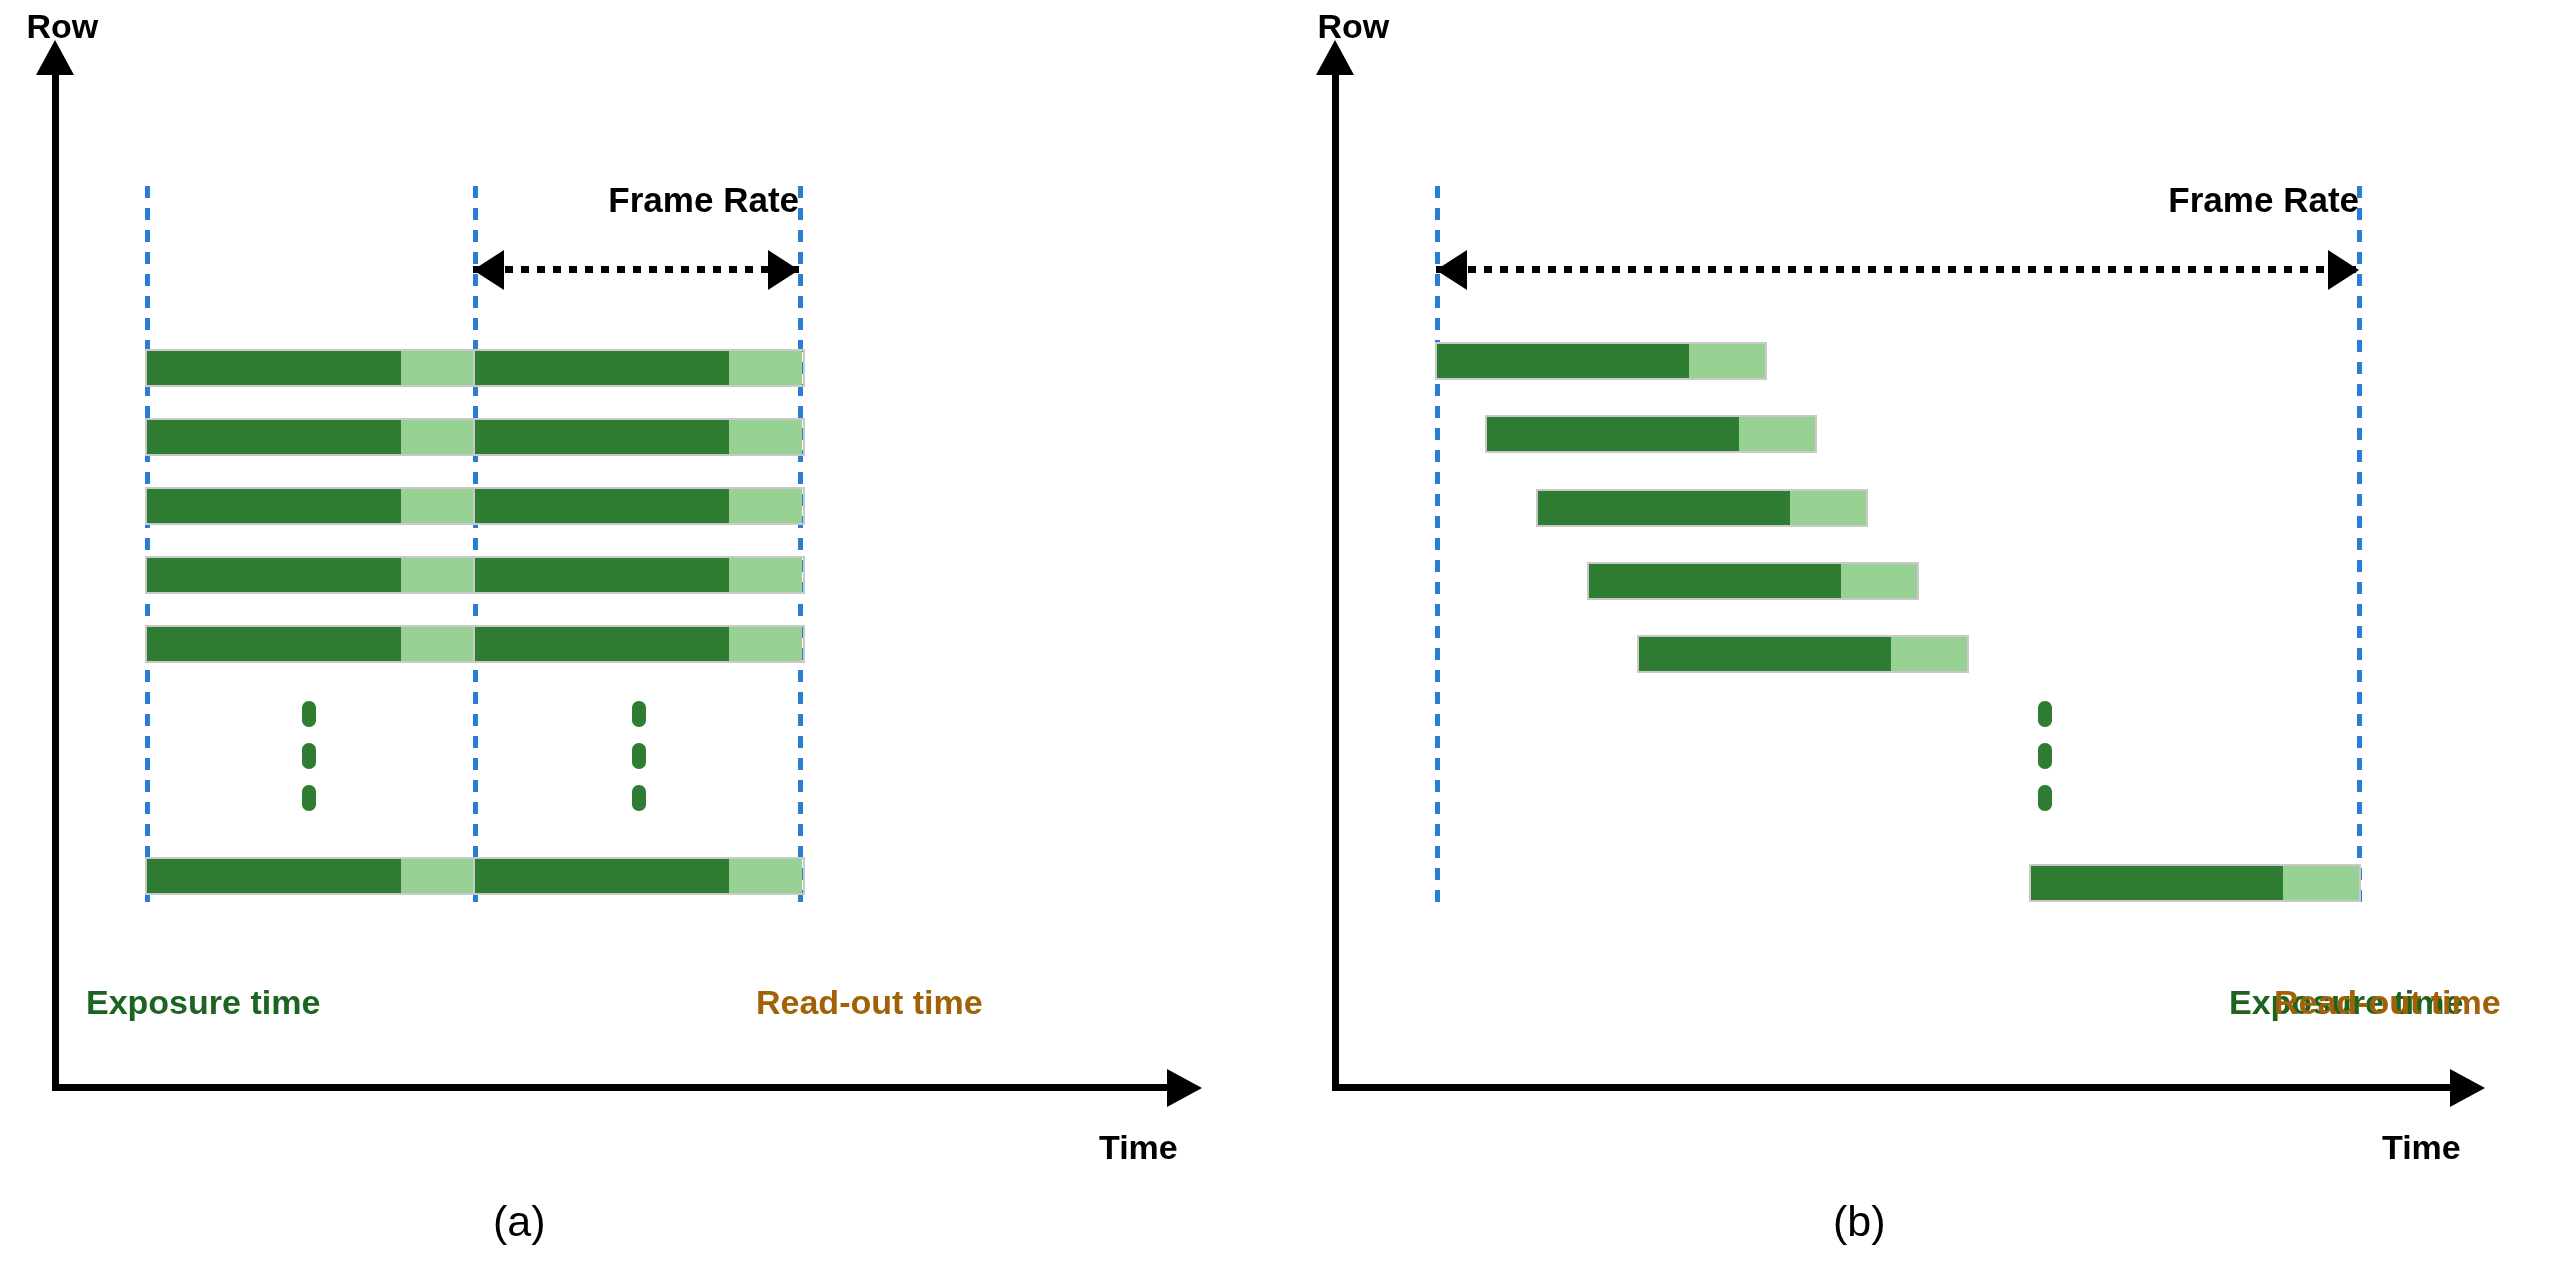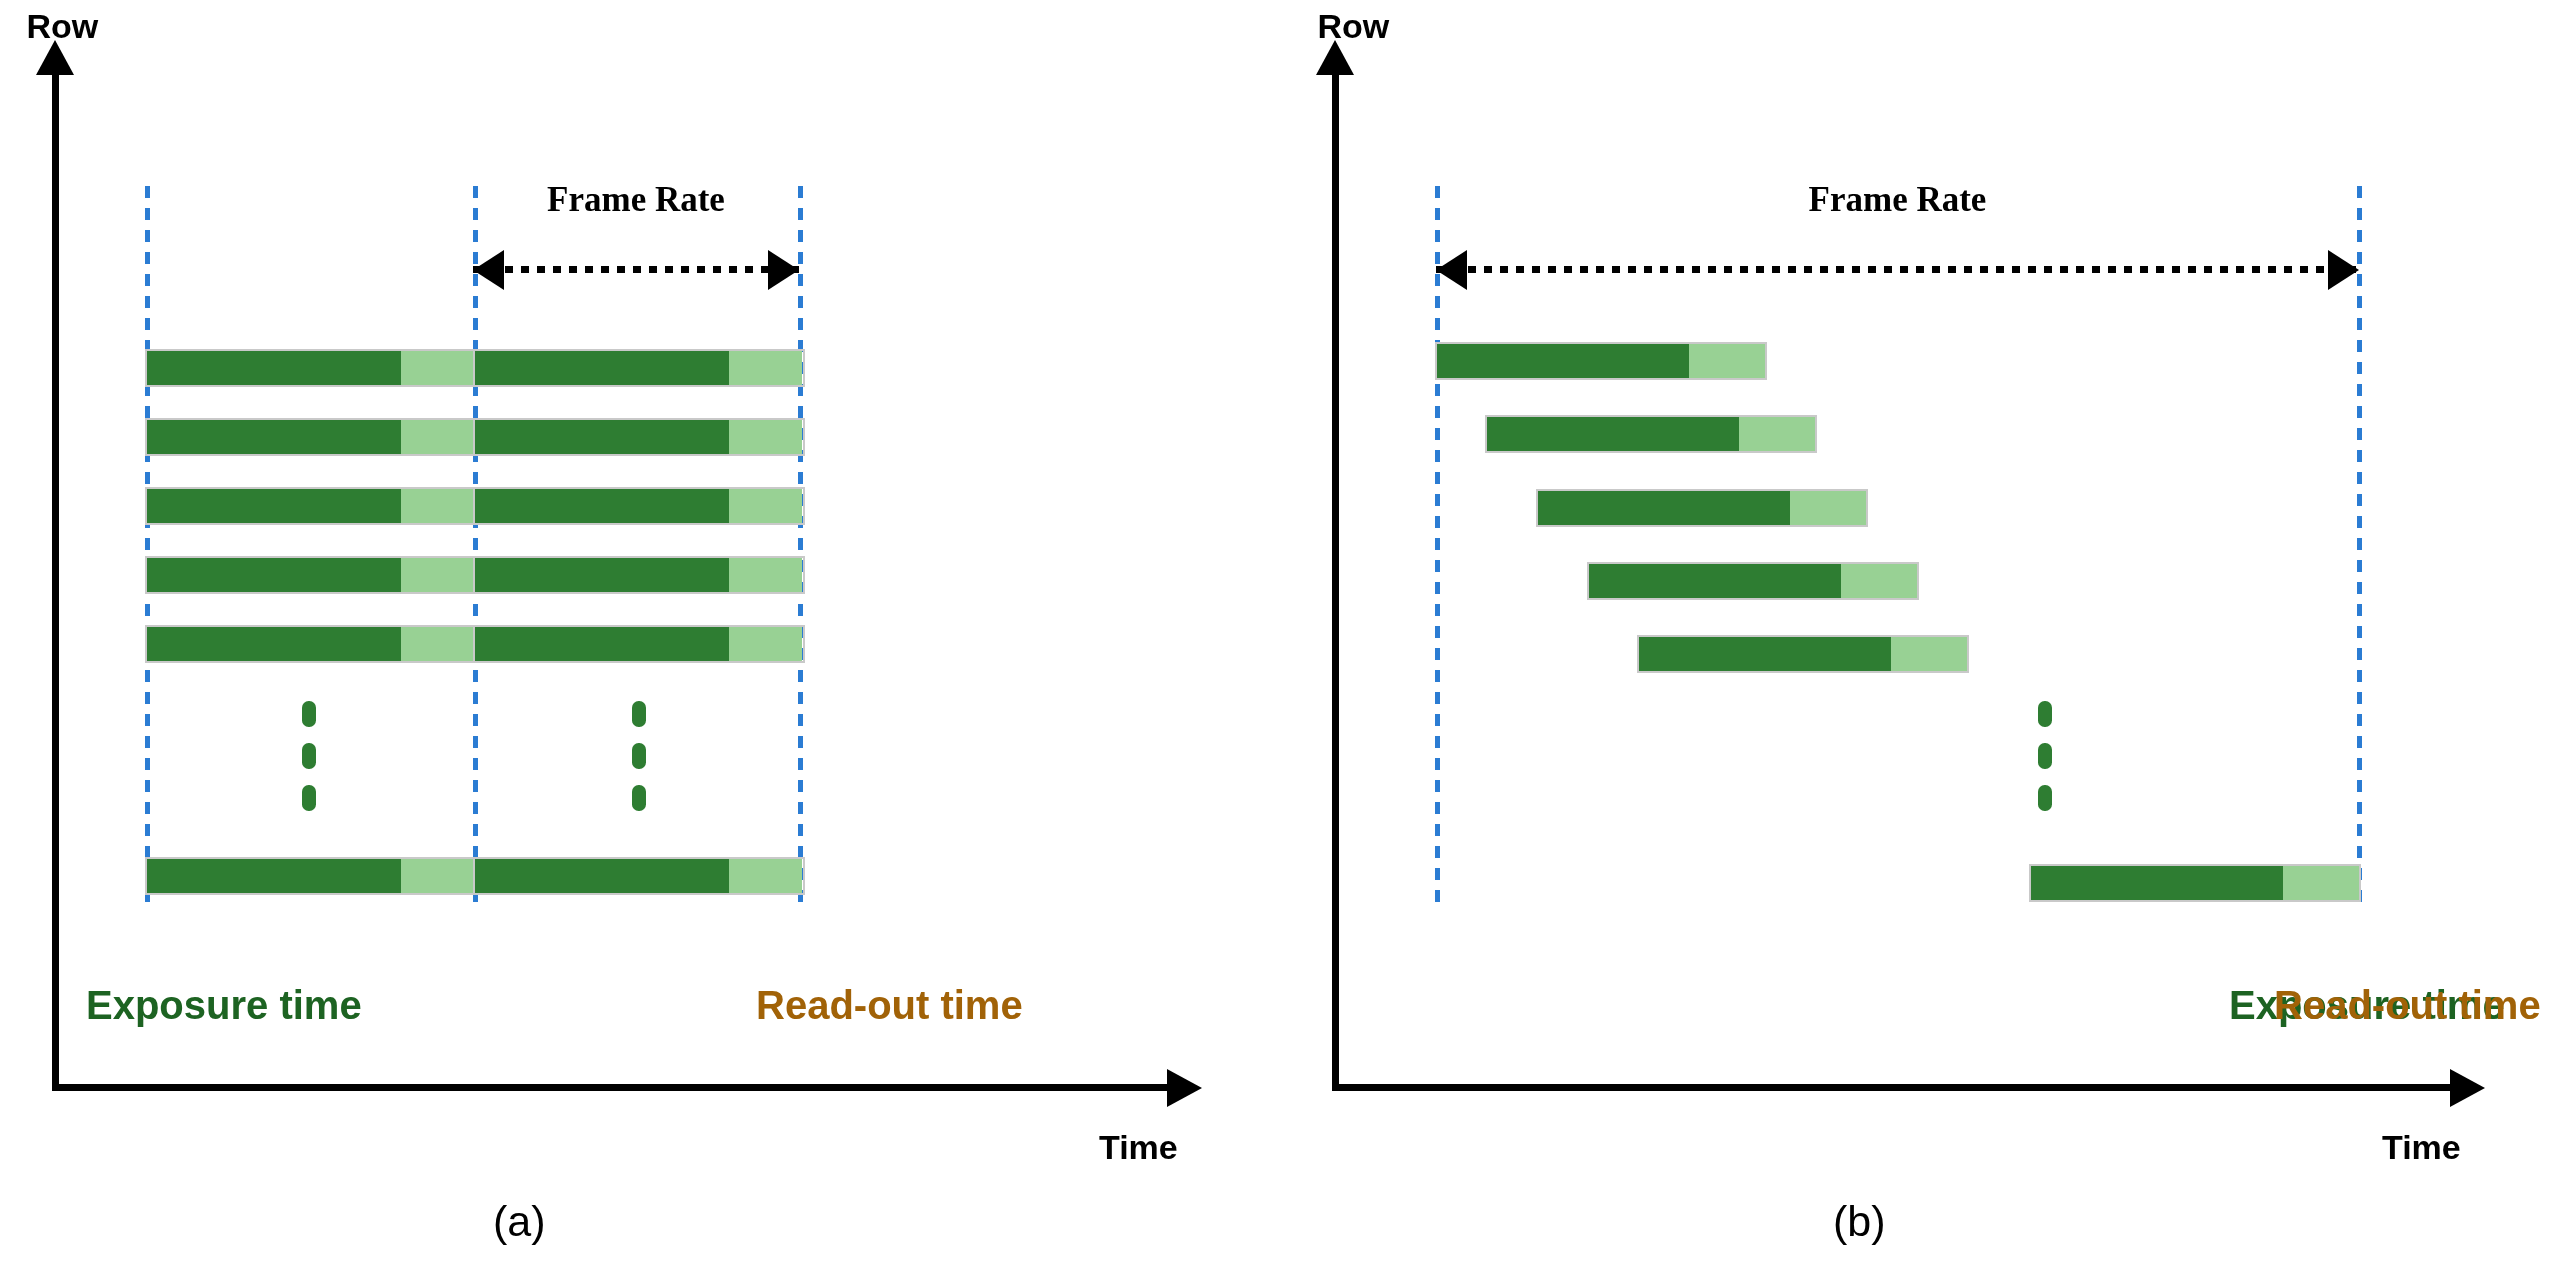--- a/index.html
+++ b/index.html
@@ -33,36 +33,36 @@
   .fr-dots{position:absolute;top:50%;left:0;right:0;height:6.6px;margin-top:-3.7px;
     background-image:linear-gradient(to right,#000 0 8px,rgba(0,0,0,0) 8px 16px);
     background-size:16px 6.6px;background-repeat:repeat-x;}
   .fr-head-l{position:absolute;top:50%;left:0;margin-top:-20px;width:0;height:0;
     border-top:20px solid transparent;border-bottom:20px solid transparent;
     border-right:31px solid #000;}
   .fr-head-r{position:absolute;top:50%;right:0;margin-top:-20px;width:0;height:0;
     border-top:20px solid transparent;border-bottom:20px solid transparent;
     border-left:31px solid #000;}
   .fr-label{position:absolute;font-weight:bold;font-size:35px;color:#000;
-            white-space:nowrap;text-align:center;line-height:1;font-family:Liberation Serif, serif;}
+            white-space:nowrap;text-align:right;line-height:1;}
 
   
   .bar{position:absolute;display:flex;box-sizing:border-box;
        border:2.2px solid #c9c9c9;height:38px;}
   .bar .expo{background:#2e7d32;height:100%;}
   .bar .read{background:#98d194;height:100%;}
 
   
   .vdots{position:absolute;}
   .vdots span{display:block;width:14px;height:26px;border-radius:6.6px;
               background:#2e7d32;margin-bottom:16px;}
   .vdots span:last-child{margin-bottom:0;}
 
   
-  .legend{position:absolute;font-weight:bold;font-size:40px;white-space:nowrap;line-height:1;}
+  .legend{position:absolute;font-weight:bold;font-size:34px;white-space:nowrap;line-height:1;}
   .legend.expo-legend{color:#1d6322;}
   .legend.read-legend{color:#a16207;}
 
   
   .caption{position:absolute;font-size:43px;color:#000;white-space:nowrap;line-height:1;}
 </style>
 </head>
 <body>
 
 <div class="panel" id="panel-a">

